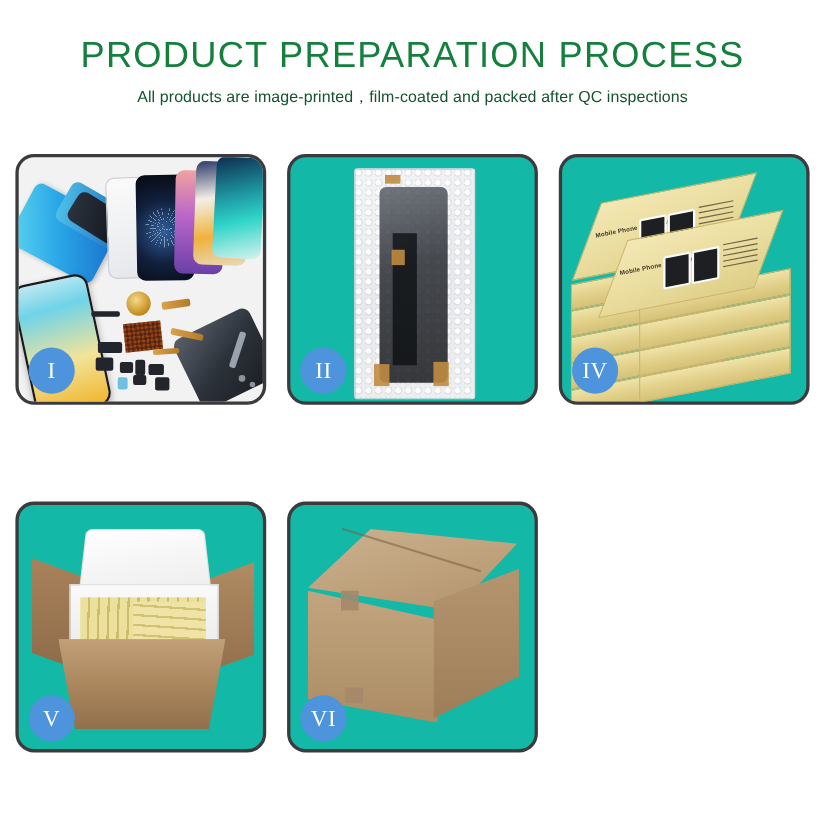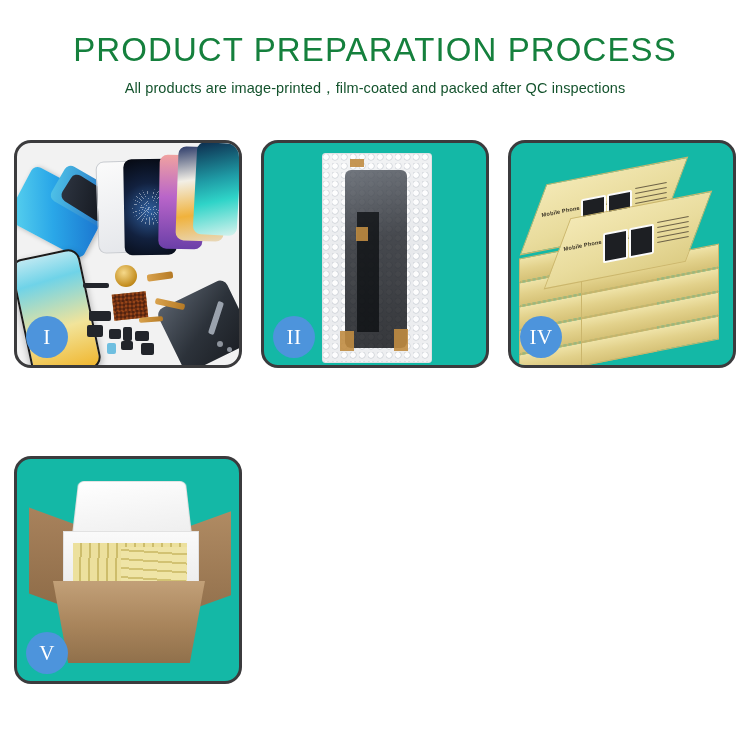--- a/index.html
+++ b/index.html
@@ -504,15 +504,26 @@
         <div class="c5-flapR"></div>
         <div class="c5-foam-lid"></div>
         <div class="c5-foam-box"></div>
         <div class="c5-yellow-group"></div>
         <div class="c5-yellow-group2"></div>
         <div class="c5-body"></div>
       </div>
       <div class="badge">V</div>
     </div>
 
+    <div class="panel">
+      <div class="panel-photo">
+        <div class="c6-top"></div>
+        <div class="c6-left"></div>
+        <div class="c6-right"></div>
+        <div class="c6-seam" style="left:44px;top:40px;width:132px;height:2px;transform:rotate(17deg);"></div>
+        <div class="c6-tape" style="left:46px;top:78px;width:16px;height:18px;"></div>
+        <div class="c6-tape" style="left:50px;top:166px;width:16px;height:14px;"></div>
+      </div>
+      <div class="badge">VI</div>
+    </div>
 
   </div>
 </div>
 
 </body></html>

